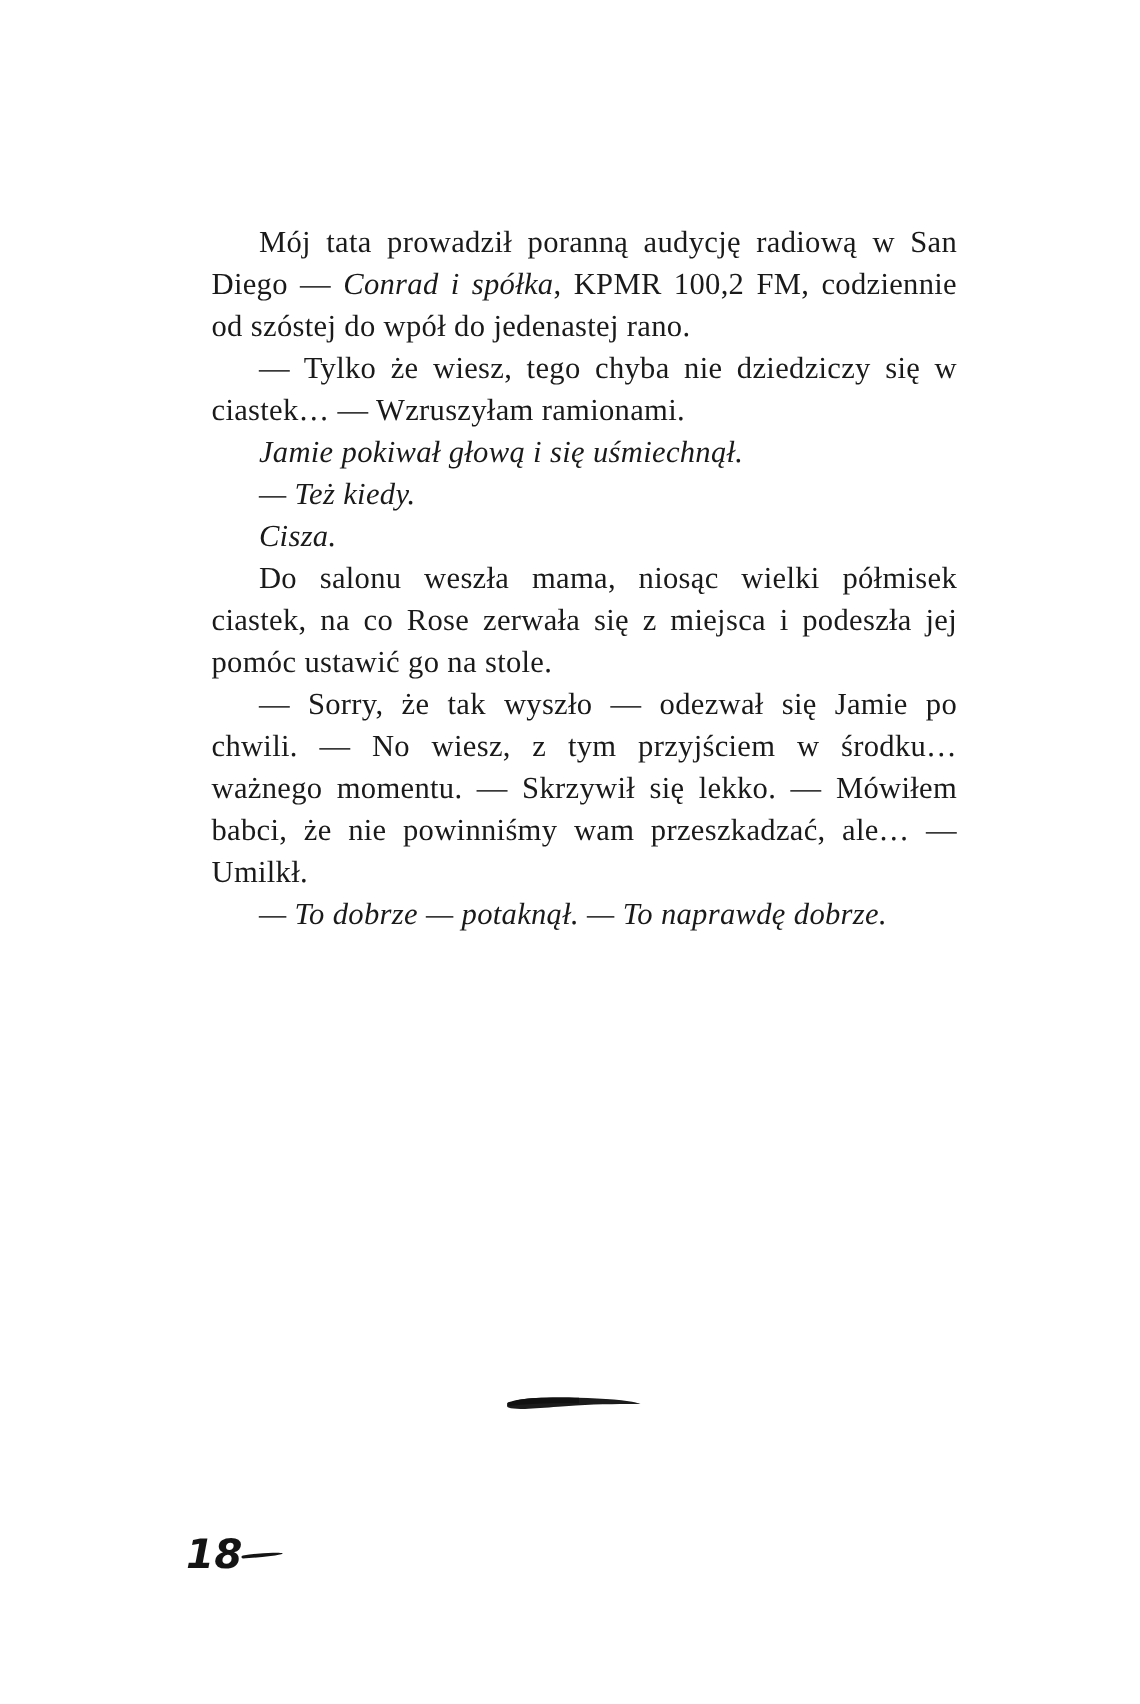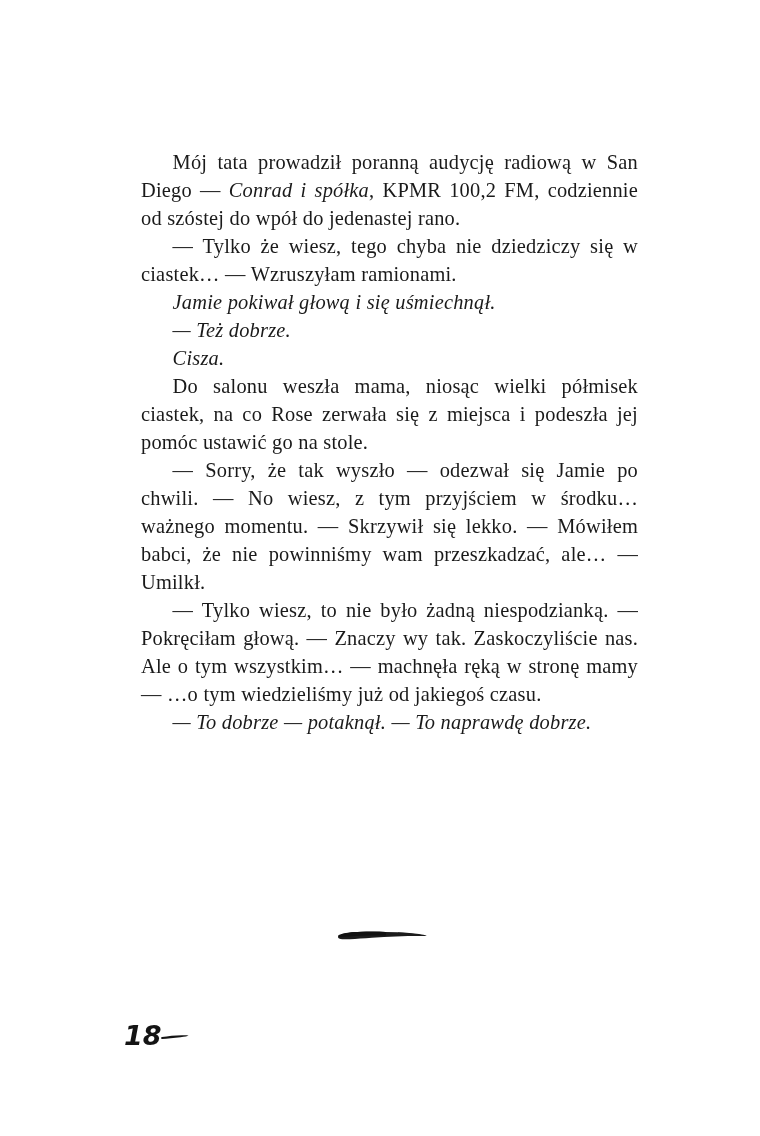--- a/index.html
+++ b/index.html
@@ -102,29 +102,28 @@
   <div class="text-block">
 
     <p class="para">
       <span>Mój tata prowadził poranną audycję radiową w San Diego — </span><i class="italic">Conrad i spółka</i><span>, KPMR 100,2 FM, codziennie od szóstej do wpół do jedenastej rano.</span>
     </p>
 
     <p class="para">— Tylko że wiesz, tego chyba nie dziedziczy się w ciastek… — Wzruszyłam ramionami.</p>
 
     <p class="para last-line-left">Jamie pokiwał głową i się uśmiechnął.</p>
 
-    <p class="para last-line-left">— Też dobrze.</p>
+    <p class="para last-line-left">— Też kiedy.</p>
 
     <p class="para last-line-left">Cisza.</p>
 
     <p class="para">Do salonu weszła mama, niosąc wielki półmisek ciastek, na co Rose zerwała się z miejsca i podeszła jej pomóc ustawić go na stole.</p>
 
     <p class="para">— Sorry, że tak wyszło — odezwał się Jamie po chwili. — No wiesz, z tym przyjściem w środku… ważnego momentu. — Skrzywił się lekko. — Mówiłem babci, że nie powinniśmy wam przeszkadzać, ale… — Umilkł.</p>
 
-    <p class="para">— Tylko wiesz, to nie było żadną niespodzianką. — Pokręciłam głową. — Znaczy wy tak. Zaskoczyliście nas. Ale o tym wszystkim… — machnęła ręką w stronę mamy — …o tym wiedzieliśmy już od jakiegoś czasu.</p>
 
     <p class="para last-line-left">— To dobrze — potaknął. — To naprawdę dobrze.</p>
 
 
   </div>
 
   <div class="ornament">
     <svg viewBox="0 0 92 24" xmlns="http://www.w3.org/2000/svg" aria-hidden="true">
       <path d="M3.4 11.6
                C 7.5 9.3, 14 8.3, 21 8.0

